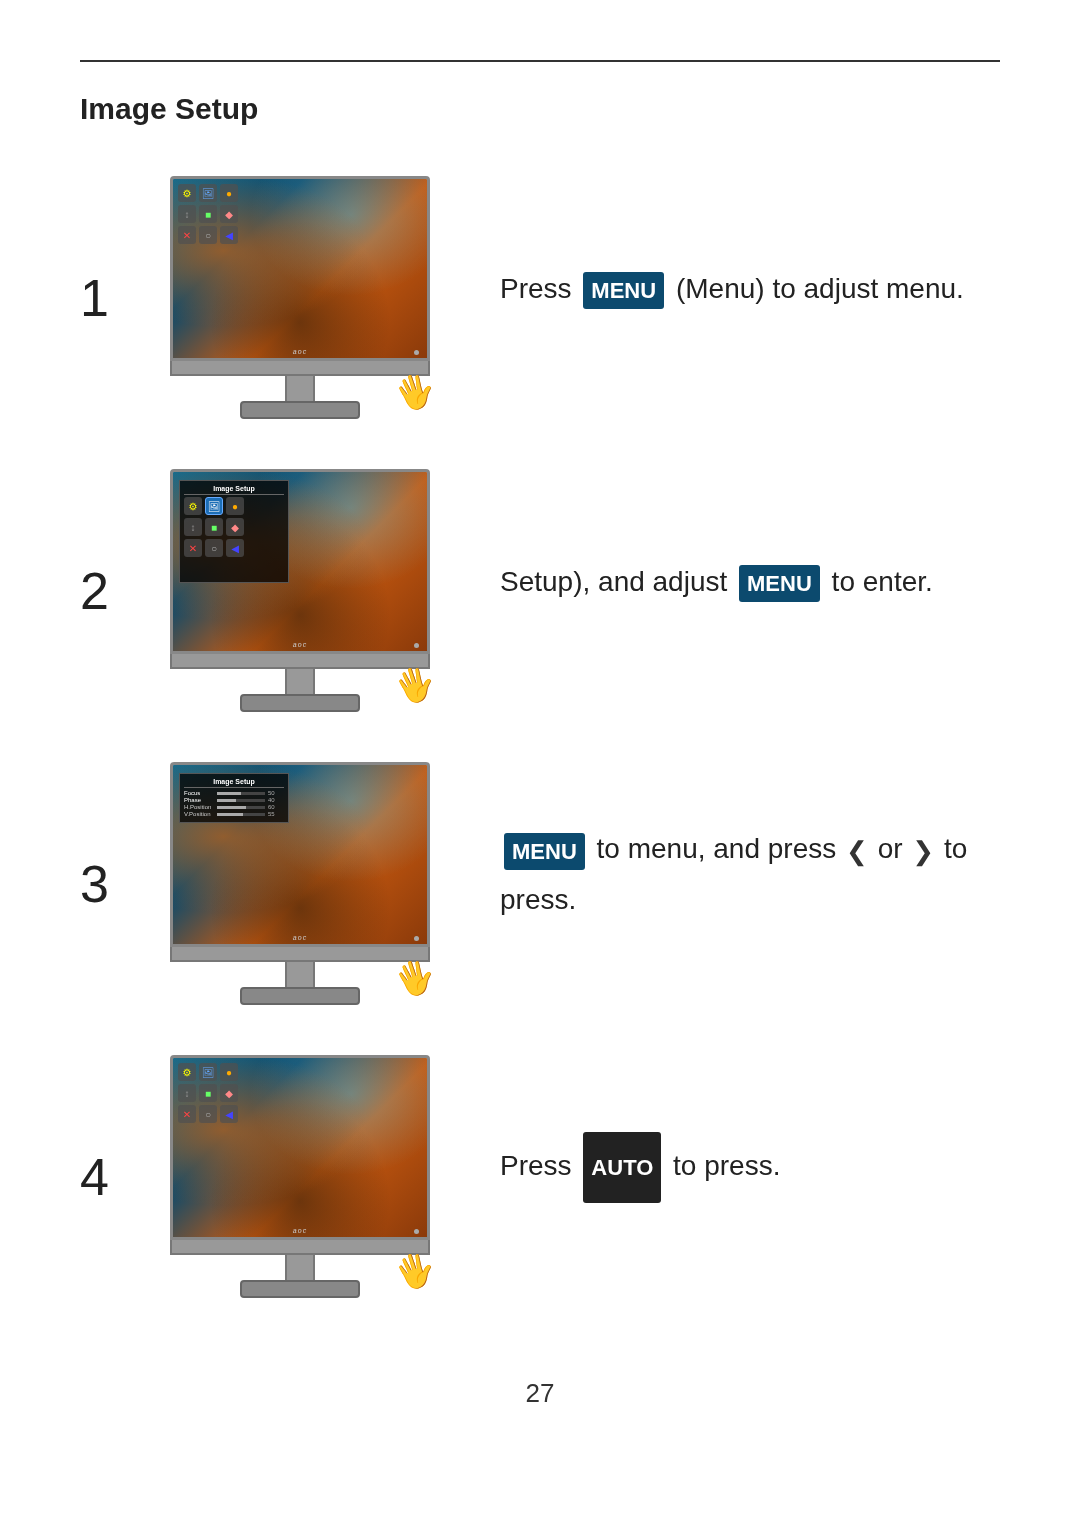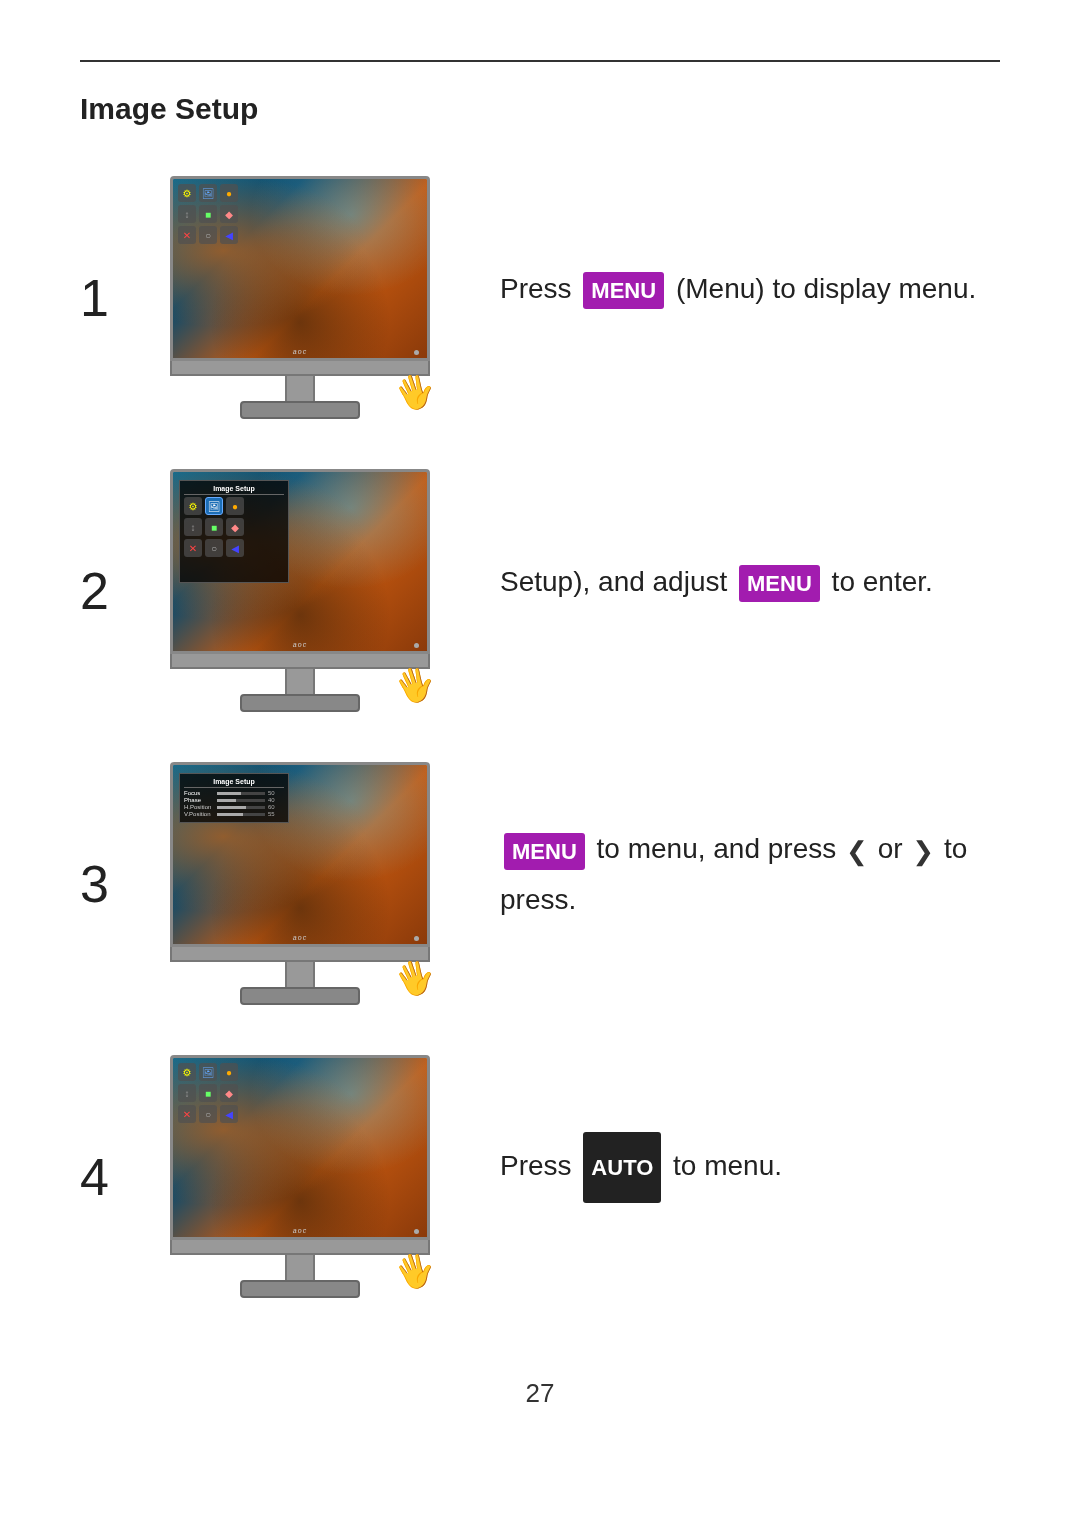--- a/index.html
+++ b/index.html
@@ -190,21 +190,21 @@
       align-self: center;
     }
 
     .step-desc p {
       margin-bottom: 8px;
     }
 
     
     .badge-menu {
       display: inline-block;
-      background: #a21caf;
+      background: #0c4a6e;
       color: #fff;
       font-weight: bold;
       font-size: 22px;
       padding: 2px 8px;
       border-radius: 3px;
       margin: 0 4px;
       vertical-align: middle;
     }
 
     .badge-auto {
@@ -312,21 +312,21 @@
         <div class="monitor-bottom"></div>
         <div class="monitor-stand-neck"></div>
         <div class="monitor-stand-base"></div>
         <div class="monitor-hand">🖐</div>
       </div>
 
       <div class="step-desc">
         <p>
           <span>Press </span>
           <span class="badge-menu">MENU</span>
-          <span> (Menu) to display menu.</span>
+          <span> (Menu) to adjust menu.</span>
         </p>
       </div>
     </div>
 
     <div class="step-row">
       <div class="step-number">2</div>
 
       <div class="monitor-wrapper">
         <div class="monitor-body">
           <div class="monitor-screen">
@@ -455,21 +455,21 @@
         <div class="monitor-bottom"></div>
         <div class="monitor-stand-neck"></div>
         <div class="monitor-stand-base"></div>
         <div class="monitor-hand">🖐</div>
       </div>
 
       <div class="step-desc">
         <p>
           <span>Press </span>
           <span class="badge-auto">AUTO</span>
-          <span>  to menu.</span>
+          <span>  to press.</span>
         </p>
       </div>
     </div>
 
   </div>
 
   <div class="page-number">27</div>
 
 </div>
 

